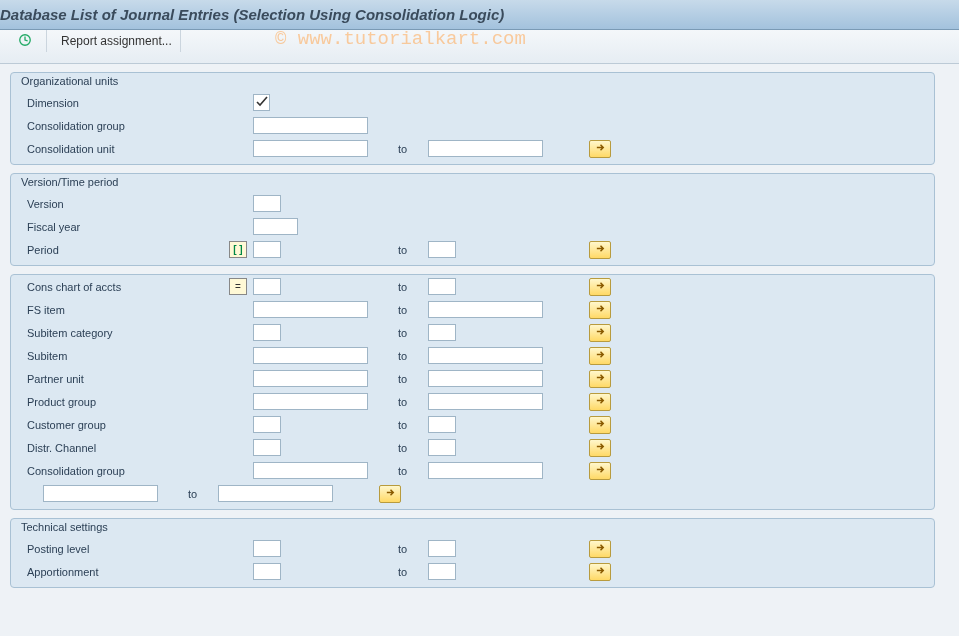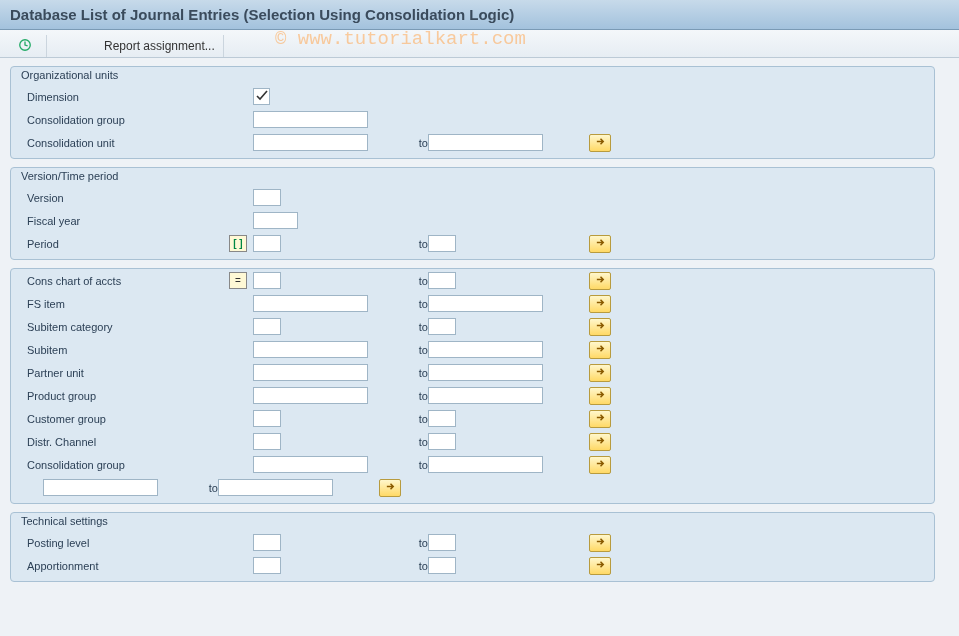--- a/index.html
+++ b/index.html
@@ -8,37 +8,36 @@
       font-size: 11px;
       background: #eef2f6;
       color: #333;
       width: 959px;
       height: 636px;
       overflow: hidden;
     }
     .titlebar {
       height: 30px;
       line-height: 30px;
-      padding-left: 10px;
       background: linear-gradient(#c7daea, #a3c2dd);
       border-bottom: 1px solid #7a9ab5;
       color: #3a4b5c;
       font-size: 15px;
       font-weight: bold;
+      font-style: italic;
     }
     .toolbar {
-      height: 28px;
+      height: 34px;
       background: linear-gradient(#f4f7fa, #e6edf3);
       border-bottom: 1px solid #bccad6;
       display: flex;
-      align-items: flex-end;
+      align-items: flex-start;
       padding-left: 10px;
       font-size: 12px;
       color: #333;
-      gap: 43px;
     }
     .toolbar .tbtn {
       display: flex;
       align-items: center;
       height: 22px;
       padding: 0 8px;
       margin-right: 6px;
       border-right: 1px solid #cbd5de;
       cursor: pointer;
     }
@@ -95,21 +94,21 @@
       width: 17px; height: 17px;
       border: 1px solid #9fb5c6;
       background: #fff;
       display: flex;
       align-items: center;
       justify-content: center;
     }
     .row .cbwrap svg { width: 12px; height: 12px; }
     .row .to {
       flex: 0 0 30px;
-      text-align: right;
+      text-align: left;
       color: #2c4056;
     }
     .row .mbtn {
       width: 22px;
       height: 18px;
       margin-left: 16px;
       background: linear-gradient(#fff7cc, #ffd966);
       border: 1px solid #b89b3e;
       border-radius: 2px;
       display: flex;

